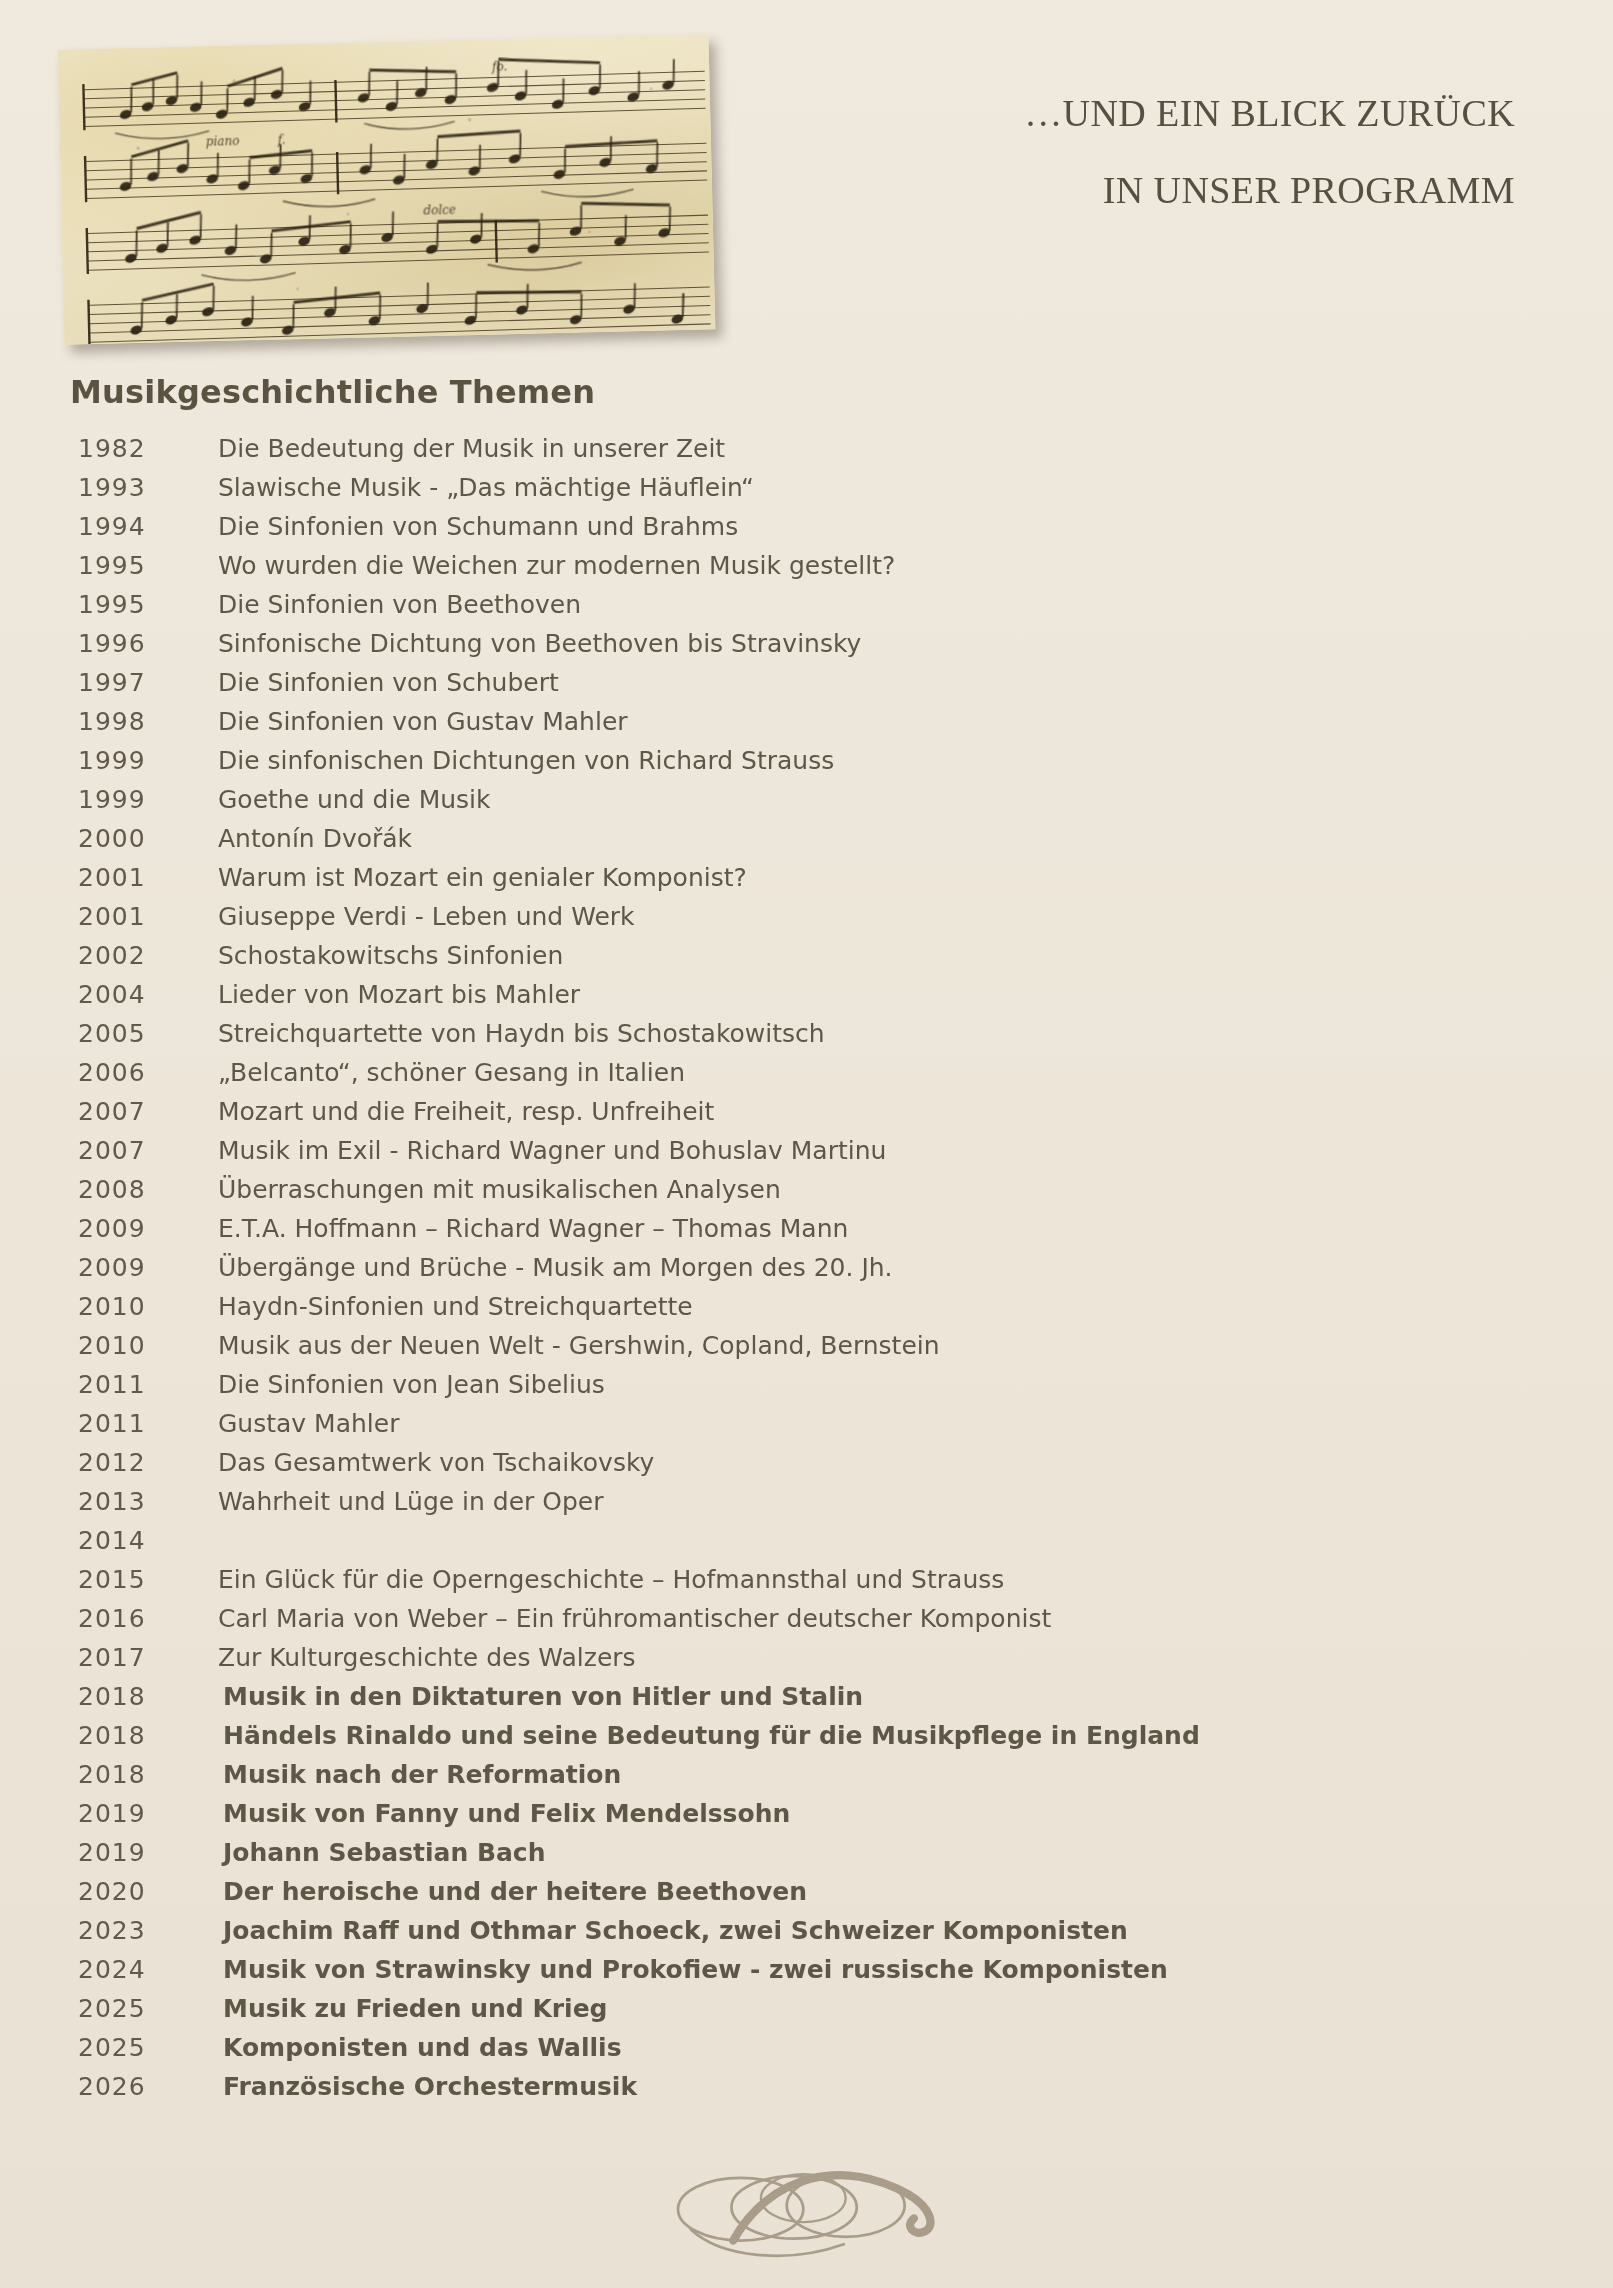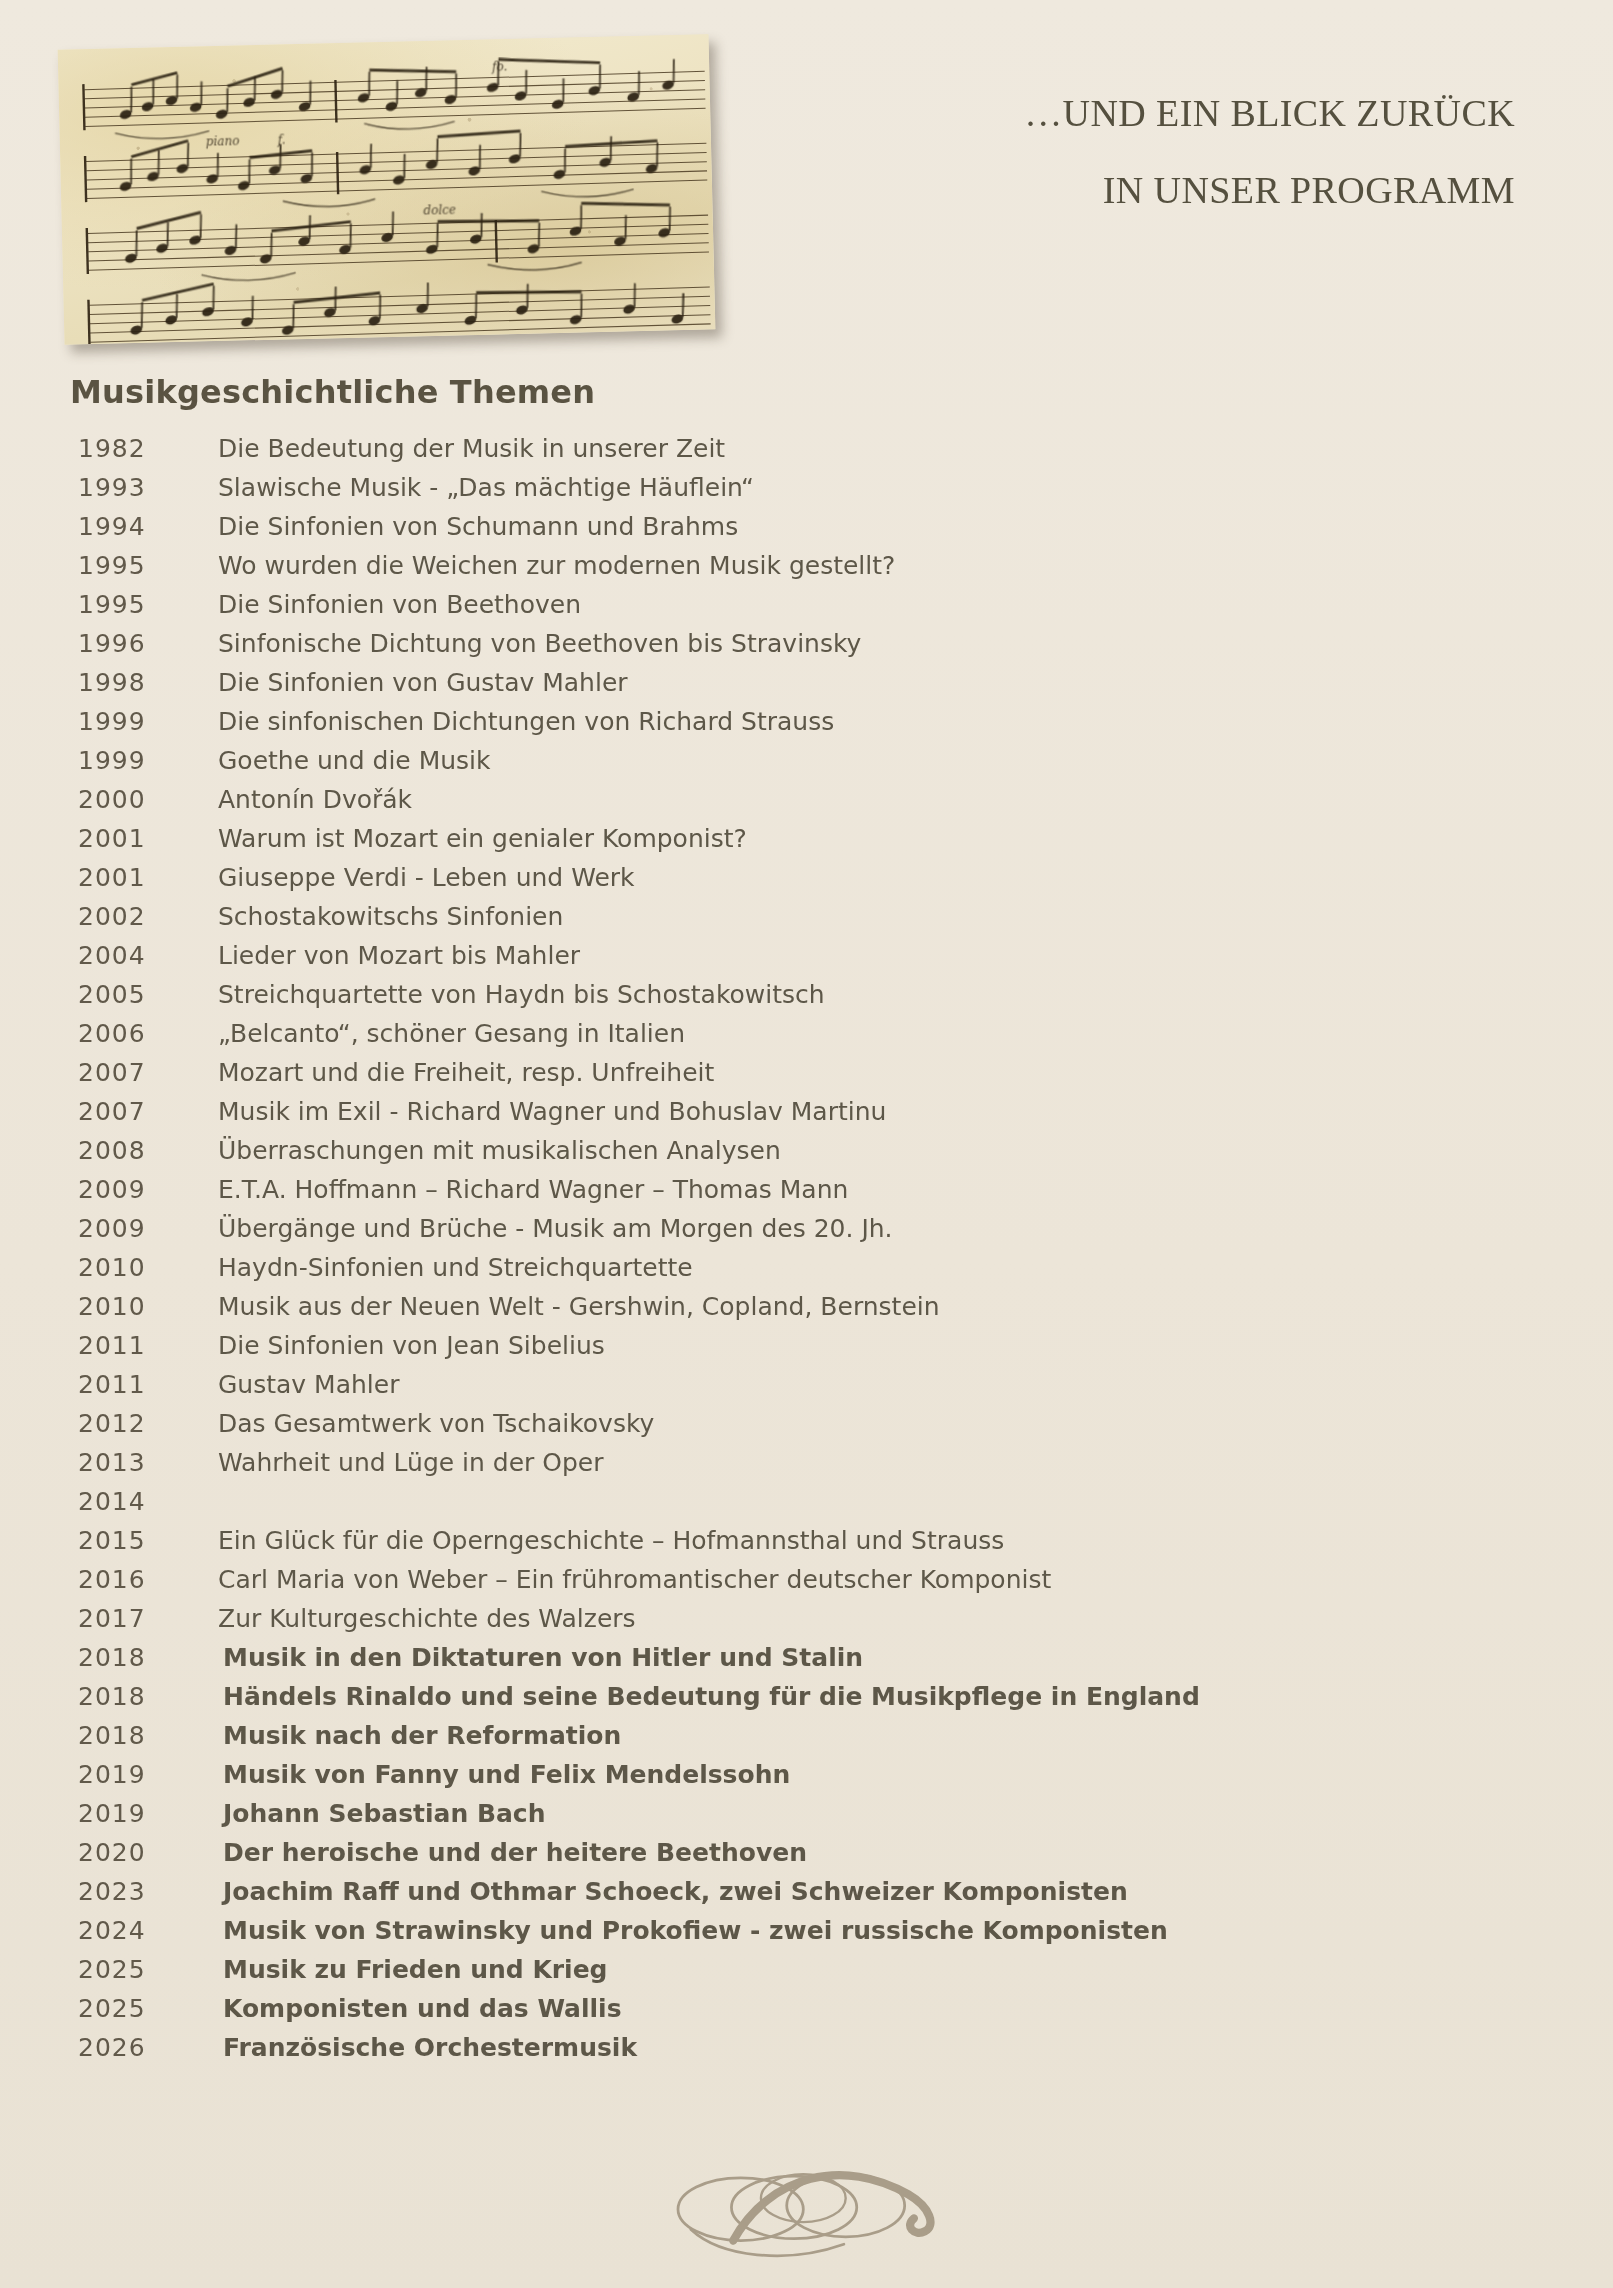--- a/index.html
+++ b/index.html
@@ -384,20 +384,24 @@
       </div>
       <div class="topic-row">
         <div class="topic-year">1995</div>
         <div class="topic-title">Die Sinfonien von Beethoven</div>
       </div>
       <div class="topic-row">
         <div class="topic-year">1996</div>
         <div class="topic-title">Sinfonische Dichtung von Beethoven bis Stravinsky</div>
       </div>
       <div class="topic-row">
+        <div class="topic-year">1997</div>
+        <div class="topic-title">Die Sinfonien von Schubert</div>
+      </div>
+      <div class="topic-row">
         <div class="topic-year">1998</div>
         <div class="topic-title">Die Sinfonien von Gustav Mahler</div>
       </div>
       <div class="topic-row">
         <div class="topic-year">1999</div>
         <div class="topic-title">Die sinfonischen Dichtungen von Richard Strauss</div>
       </div>
       <div class="topic-row">
         <div class="topic-year">1999</div>
         <div class="topic-title">Goethe und die Musik</div>

